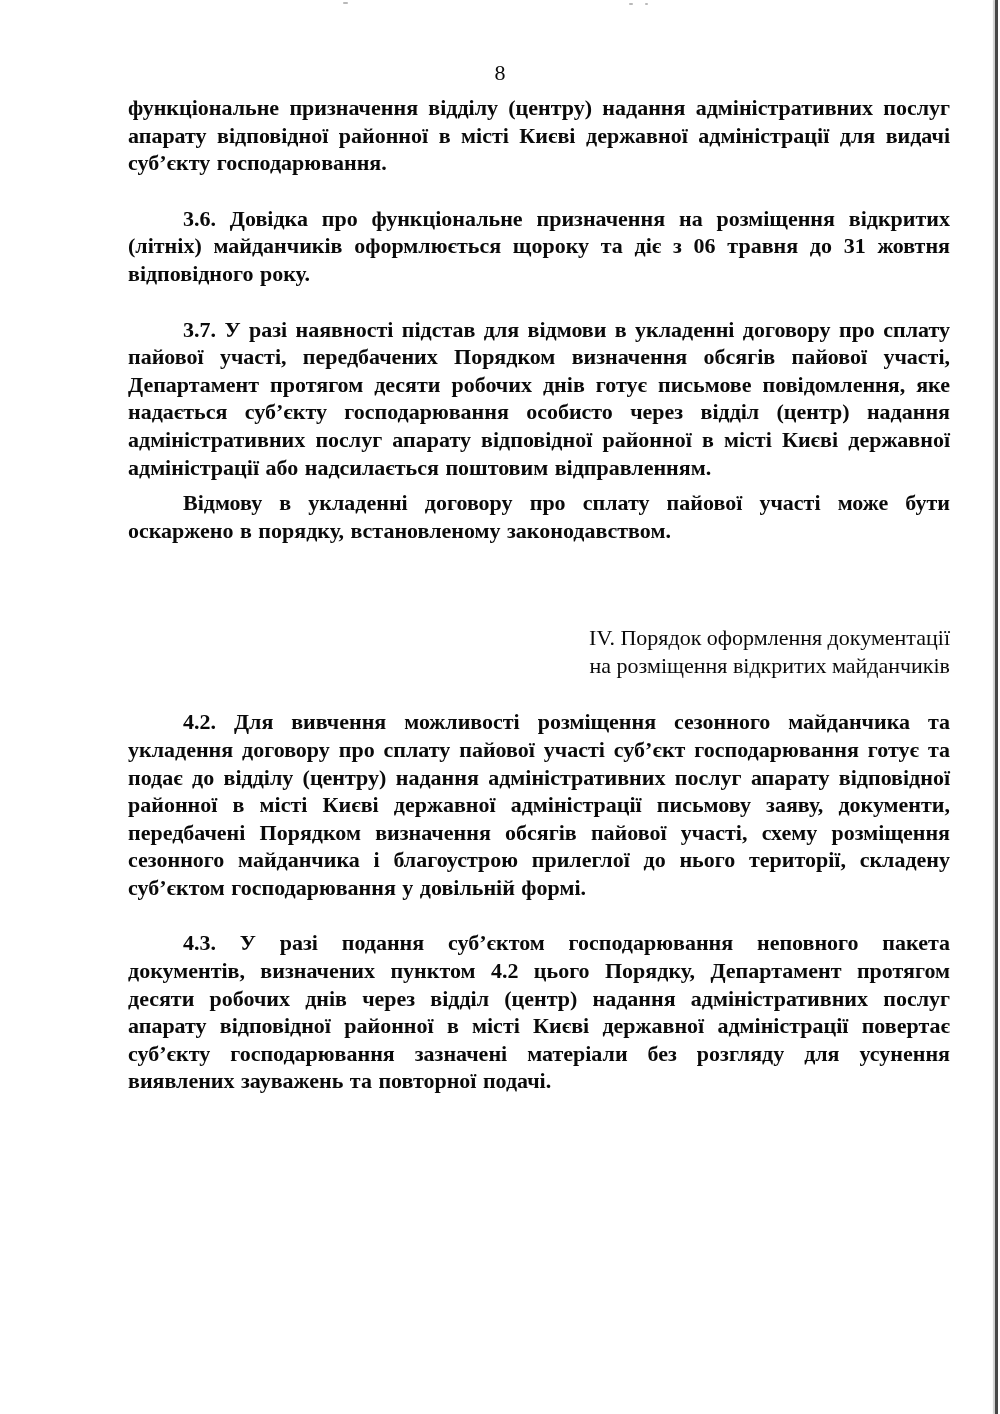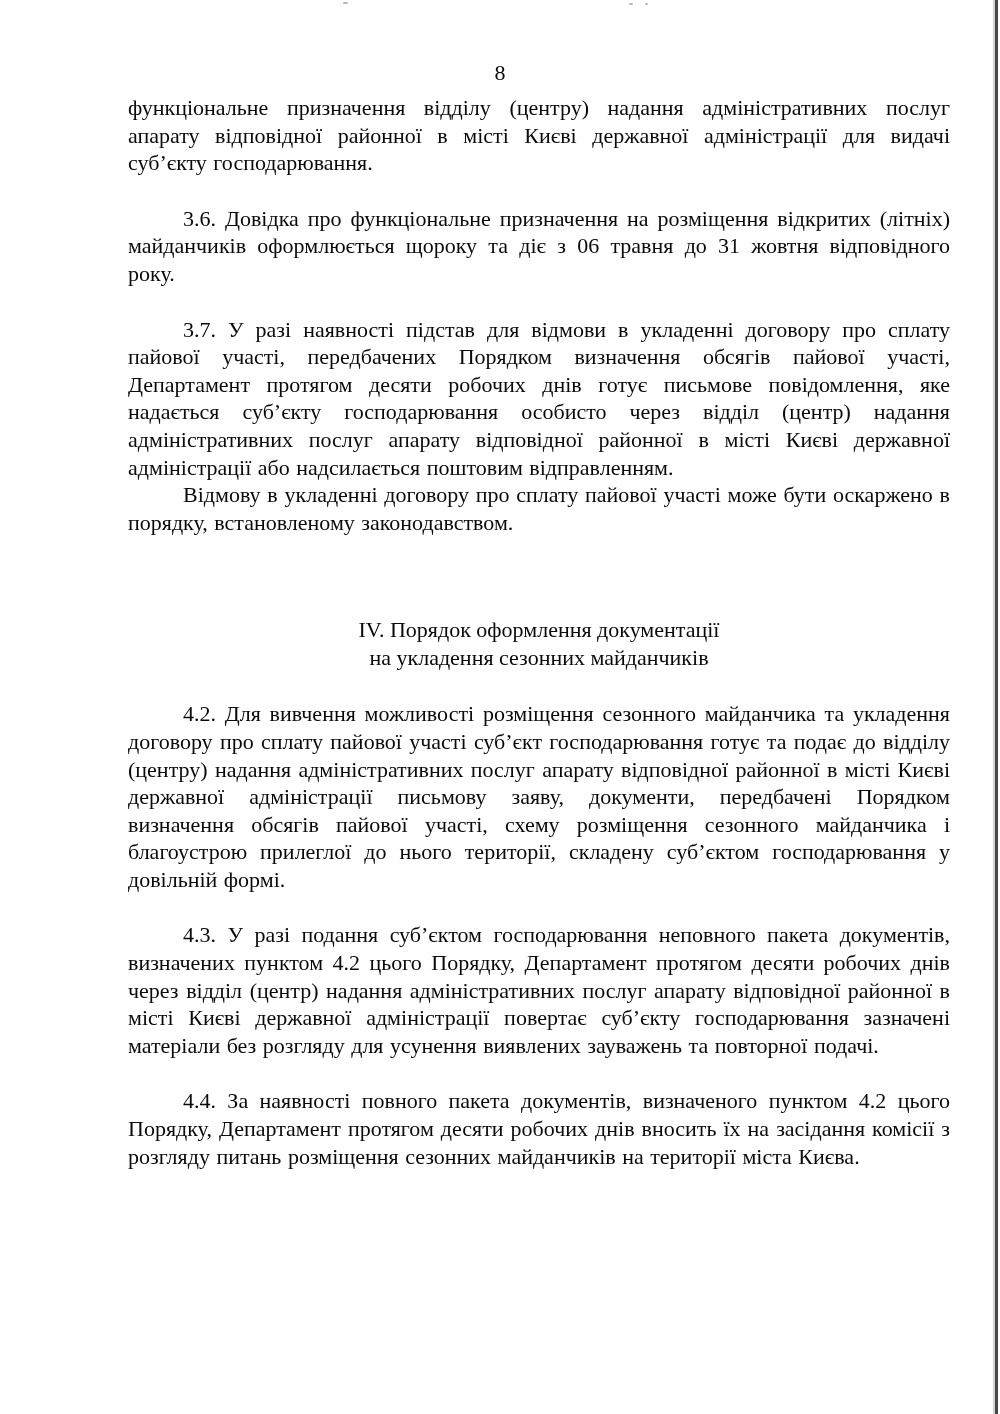--- a/index.html
+++ b/index.html
@@ -48,33 +48,34 @@
     top: 94px;
     width: 822px;
   }
   .content p {
     margin: 28px 0 0 0;
     font-size: 22px;
     line-height: 27.6px;
     text-align: justify;
     text-indent: 55px;
     word-spacing: 1px;
+    font-weight: bold;
   }
   .content p.first {
     margin-top: 0;
     text-indent: 0;
   }
   .content p.no-gap {
-    margin-top: 0;
+    margin-top: 8px;
   }
   .content .section-heading {
     margin: 80px 0 0 0;
     font-size: 22px;
     line-height: 28px;
-    text-align: center;
+    text-align: right;
     text-indent: 0;
   }
   .section-heading span { display: block; }
 </style>
 </head>
 <body>
 
 <div class="page">
 
   <div class="scan-edge-right"></div>
@@ -89,24 +90,23 @@
     <p class="first">функціональне призначення відділу (центру) надання адміністративних послуг апарату відповідної районної в місті Києві державної адміністрації для видачі суб’єкту господарювання.</p>
 
     <p>3.6. Довідка про функціональне призначення на розміщення відкритих (літніх) майданчиків оформлюється щороку та діє з 06 травня до 31 жовтня відповідного року.</p>
 
     <p>3.7. У разі наявності підстав для відмови в укладенні договору про сплату пайової участі, передбачених Порядком визначення обсягів пайової участі, Департамент протягом десяти робочих днів готує письмове повідомлення, яке надається суб’єкту господарювання особисто через відділ (центр) надання адміністративних послуг апарату відповідної районної в місті Києві державної адміністрації або надсилається поштовим  відправленням.</p>
 
     <p class="no-gap">Відмову в укладенні договору про сплату пайової участі може бути оскаржено в порядку, встановленому законодавством.</p>
 
     <div class="section-heading">
       <span>IV. Порядок оформлення документації</span>
-      <span>на укладення сезонних майданчиків</span>
+      <span>на розміщення відкритих майданчиків</span>
     </div>
 
 
     <p>4.2. Для вивчення можливості розміщення сезонного майданчика та укладення договору про сплату пайової участі суб’єкт господарювання готує та подає до відділу (центру) надання адміністративних послуг апарату відповідної районної в місті Києві державної адміністрації письмову заяву, документи, передбачені Порядком визначення обсягів пайової участі, схему розміщення сезонного майданчика і благоустрою прилеглої до нього території, складену суб’єктом господарювання у довільній формі.</p>
 
     <p>4.3. У разі подання суб’єктом господарювання неповного пакета документів, визначених пунктом 4.2 цього Порядку, Департамент протягом десяти робочих днів через відділ (центр) надання адміністративних послуг апарату відповідної районної в місті Києві державної адміністрації повертає суб’єкту господарювання зазначені матеріали без розгляду для усунення виявлених зауважень та повторної подачі.</p>
 
-    <p>4.4. За наявності повного пакета документів, визначеного пунктом 4.2 цього Порядку, Департамент протягом десяти робочих днів вносить їх на засідання комісії з розгляду питань розміщення сезонних майданчиків на території міста Києва.</p>
 
   </div>
 </div>
 
 </body></html>

